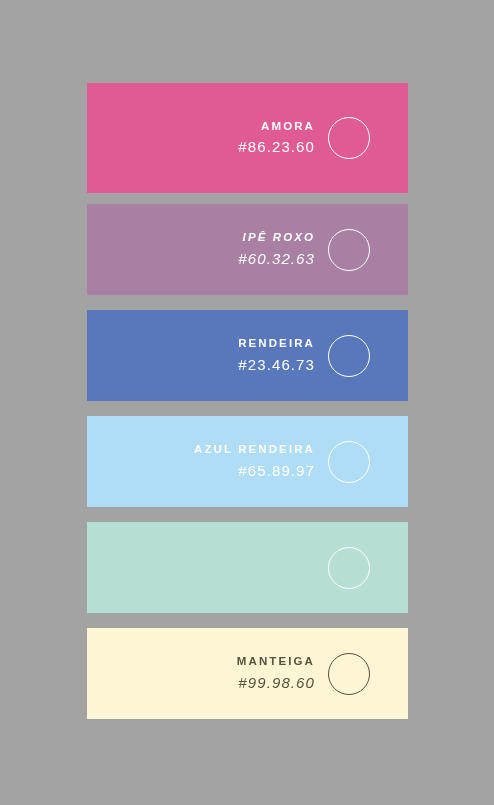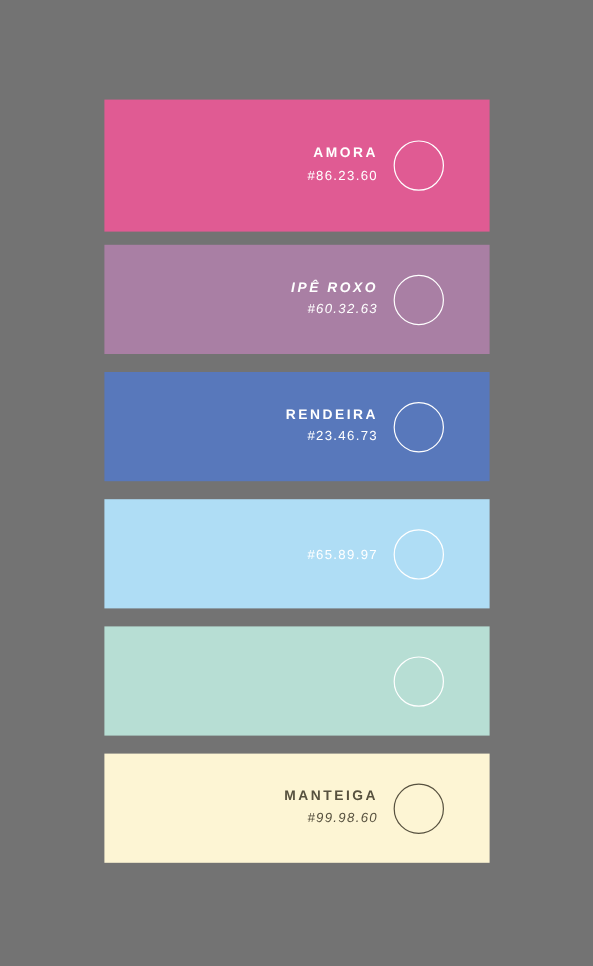--- a/index.html
+++ b/index.html
@@ -41,42 +41,42 @@
   }
   .swatch-name {
     font-size: 11.5px;
     font-weight: bold;
     letter-spacing: 2.1px;
     line-height: 1.25;
     text-indent: 2.1px;
     white-space: nowrap;
   }
   .swatch-hex {
-    font-size: 11px;
+    font-size: 15px;
     font-weight: normal;
     letter-spacing: 1.1px;
     line-height: 1.25;
     margin-top: 5px;
     text-indent: 1.1px;
     white-space: nowrap;
   }
   .swatch-circle {
     width: 42px;
     height: 42px;
     border-radius: 50%;
     border-style: solid;
     border-width: 1px;
     box-sizing: border-box;
     flex: 0 0 auto;
   }
 </style>
 </head>
 <body>
 
-<div id="palette" style="background: #737373;">
+<div id="palette" style="background: #a3a3a3;">
     <div class="swatch" style="top: 83px; height: 110px; background: rgb(224, 91, 147);">
       <div class="swatch-inner">
         <div class="labels">
           <div class="swatch-name" style="color: rgb(255, 255, 255);">AMORA</div>
           <div class="swatch-hex" style="color: rgb(255, 255, 255);">#86.23.60</div>
         </div>
         <div class="swatch-circle" style="border-color: rgb(255, 255, 255);"></div>
       </div>
     </div>
     <div class="swatch" style="top: 204px; height: 91px; background: rgb(169, 127, 164); font-style: italic;">
@@ -93,20 +93,21 @@
         <div class="labels">
           <div class="swatch-name" style="color: rgb(255, 255, 255);">RENDEIRA</div>
           <div class="swatch-hex" style="color: rgb(255, 255, 255);">#23.46.73</div>
         </div>
         <div class="swatch-circle" style="border-color: rgb(255, 255, 255);"></div>
       </div>
     </div>
     <div class="swatch" style="top: 416px; height: 91px; background: rgb(175, 221, 245);">
       <div class="swatch-inner">
         <div class="labels">
+          <div class="swatch-name" style="color: rgb(255, 255, 255);">AZUL RENDEIRA</div>
           <div class="swatch-hex" style="color: rgb(255, 255, 255);">#65.89.97</div>
         </div>
         <div class="swatch-circle" style="border-color: rgb(255, 255, 255);"></div>
       </div>
     </div>
     <div class="swatch" style="top: 522px; height: 91px; background: rgb(183, 222, 212);">
       <div class="swatch-inner">
         <div class="swatch-circle" style="border-color: rgb(255, 255, 255);"></div>
       </div>
     </div>

